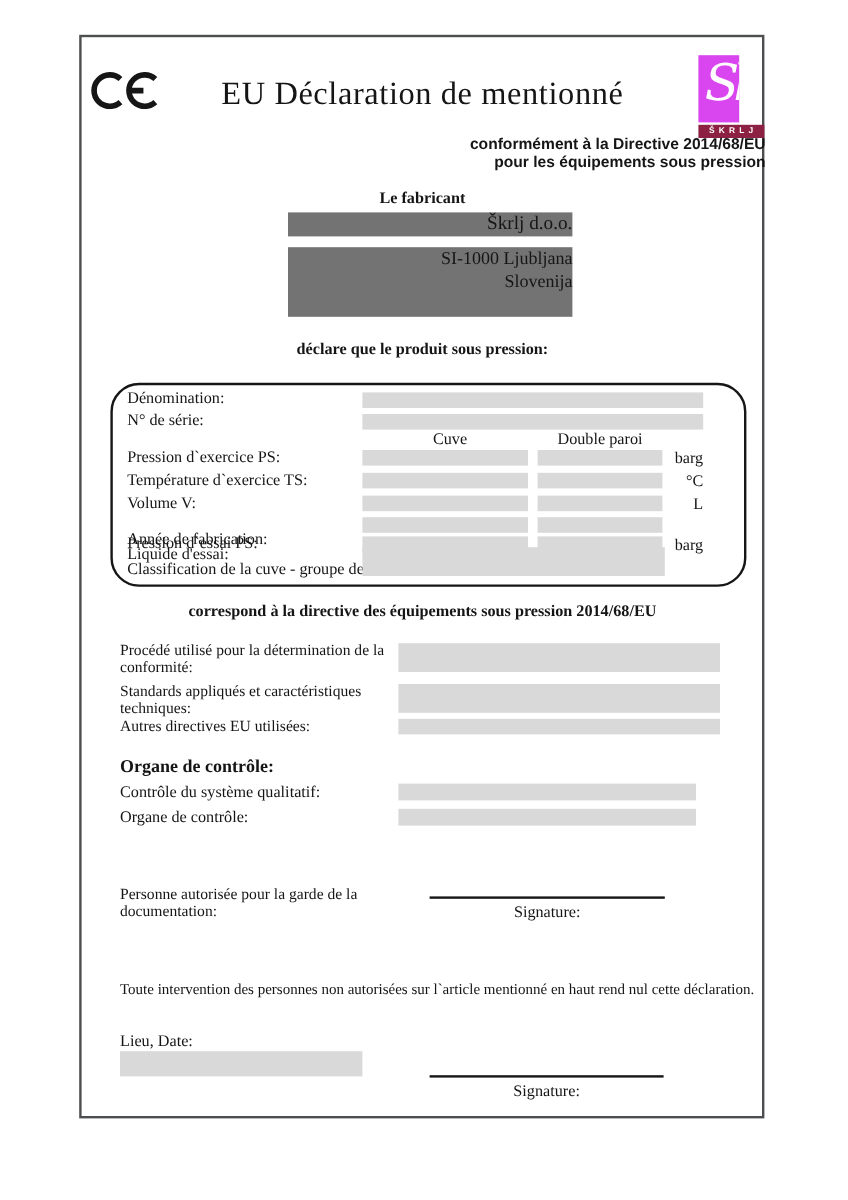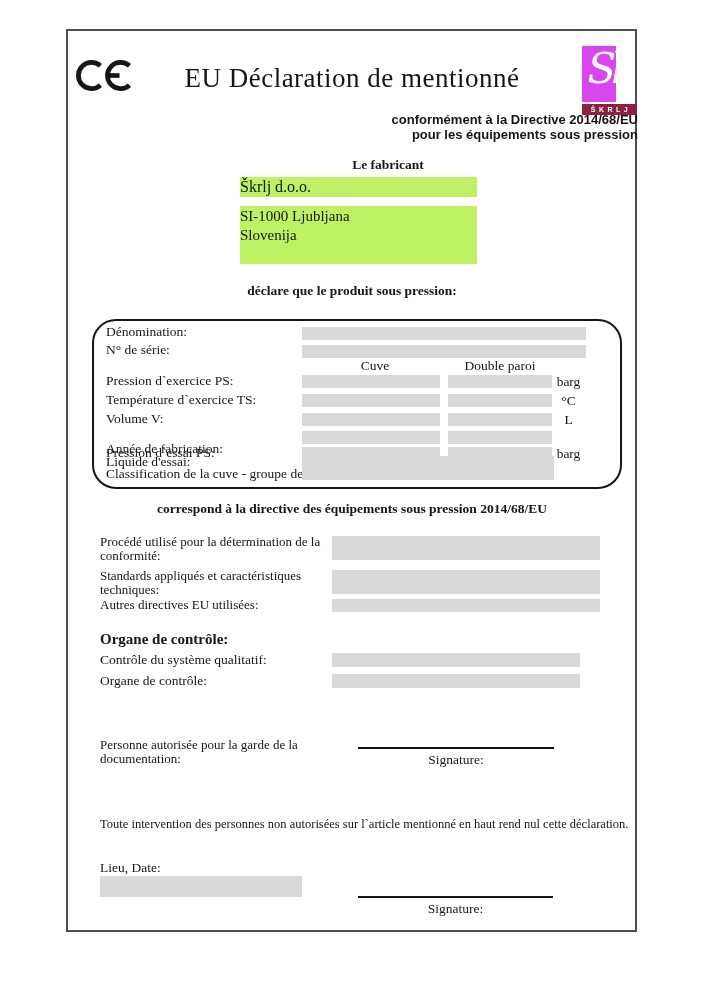--- a/index.html
+++ b/index.html
@@ -9,24 +9,24 @@
   .border-frame{position:absolute;left:66px;top:29px;width:571px;height:903px;
         border:2px solid #4d4e50;box-sizing:border-box;}
   .doc-title{left:66px;top:63px;width:572px;text-align:center;font-size:27px;letter-spacing:.5px;}
   .subtitle{left:66px;top:112px;width:572px;text-align:right;
         font-family:"Liberation Sans",sans-serif;font-weight:bold;font-size:13px;line-height:15px;}
   .center-line{left:66px;width:572px;text-align:center;}
   .bold{font-weight:bold;}
   .lbl{font-size:13.5px;line-height:14px;}
   .small-lbl{font-size:13px;line-height:14px;}
   .field{background:#d9d9d9;}
-  .gray-center{background:#bef264;text-align:left;}
+  .gray-center{background:#737373;text-align:right;}
   .round-box{left:92px;top:319px;width:530px;height:170px;border:2px solid #161616;
         border-radius:24px;box-sizing:border-box;}
-  .unit{width:35px;text-align:center;font-size:13.5px;}
+  .unit{width:35px;text-align:right;font-size:13.5px;}
   .colhead{text-align:center;font-size:13.5px;}
   .sig-line{border-bottom:2px solid #161616;height:16px;}
   .sig-label{text-align:center;font-size:13.5px;}
   .note{font-size:12.5px;white-space:nowrap;}
   
   .logo{left:582px;top:46px;width:55px;}
   .logo-square{width:34px;height:56px;background:#d946ef;position:relative;overflow:hidden;}
   .logo-monogram{position:absolute;left:0;top:-2px;width:55px;text-align:center;color:#fff;
         font-family:"DejaVu Serif",serif;font-style:italic;font-size:42px;letter-spacing:-5px;}
   .logo-band{margin-top:2px;width:55px;height:11px;background:#8d2144;color:#fff;
@@ -53,21 +53,21 @@
       <div class="logo-monogram">Sk</div>
     </div>
     <div class="logo-band">ŠKRLJ</div>
   </div>
 
   <div class="abs subtitle">
     <div>conformément à la Directive 2014/68/EU</div>
     <div>pour les équipements sous pression</div>
   </div>
 
-  <div class="abs center-line bold lbl" style="top:158px;padding-left:36px;">Le fabricant</div>
+  <div class="abs center-line bold lbl" style="top:158px;">Le fabricant</div>
   <div class="abs gray-center" style="left:240px;top:177px;width:237px;height:20px;font-size:16px;line-height:20px;">Škrlj d.o.o.</div>
   <div class="abs gray-center" style="left:240px;top:206px;width:237px;height:58px;font-size:15px;line-height:19px;padding-top:1px;box-sizing:border-box;">
     <div>SI-1000 Ljubljana</div>
     <div>Slovenija</div>
   </div>
 
   <div class="abs center-line bold lbl" style="top:284px;">déclare que le produit sous pression:</div>
 
   <div class="abs round-box"></div>
 

